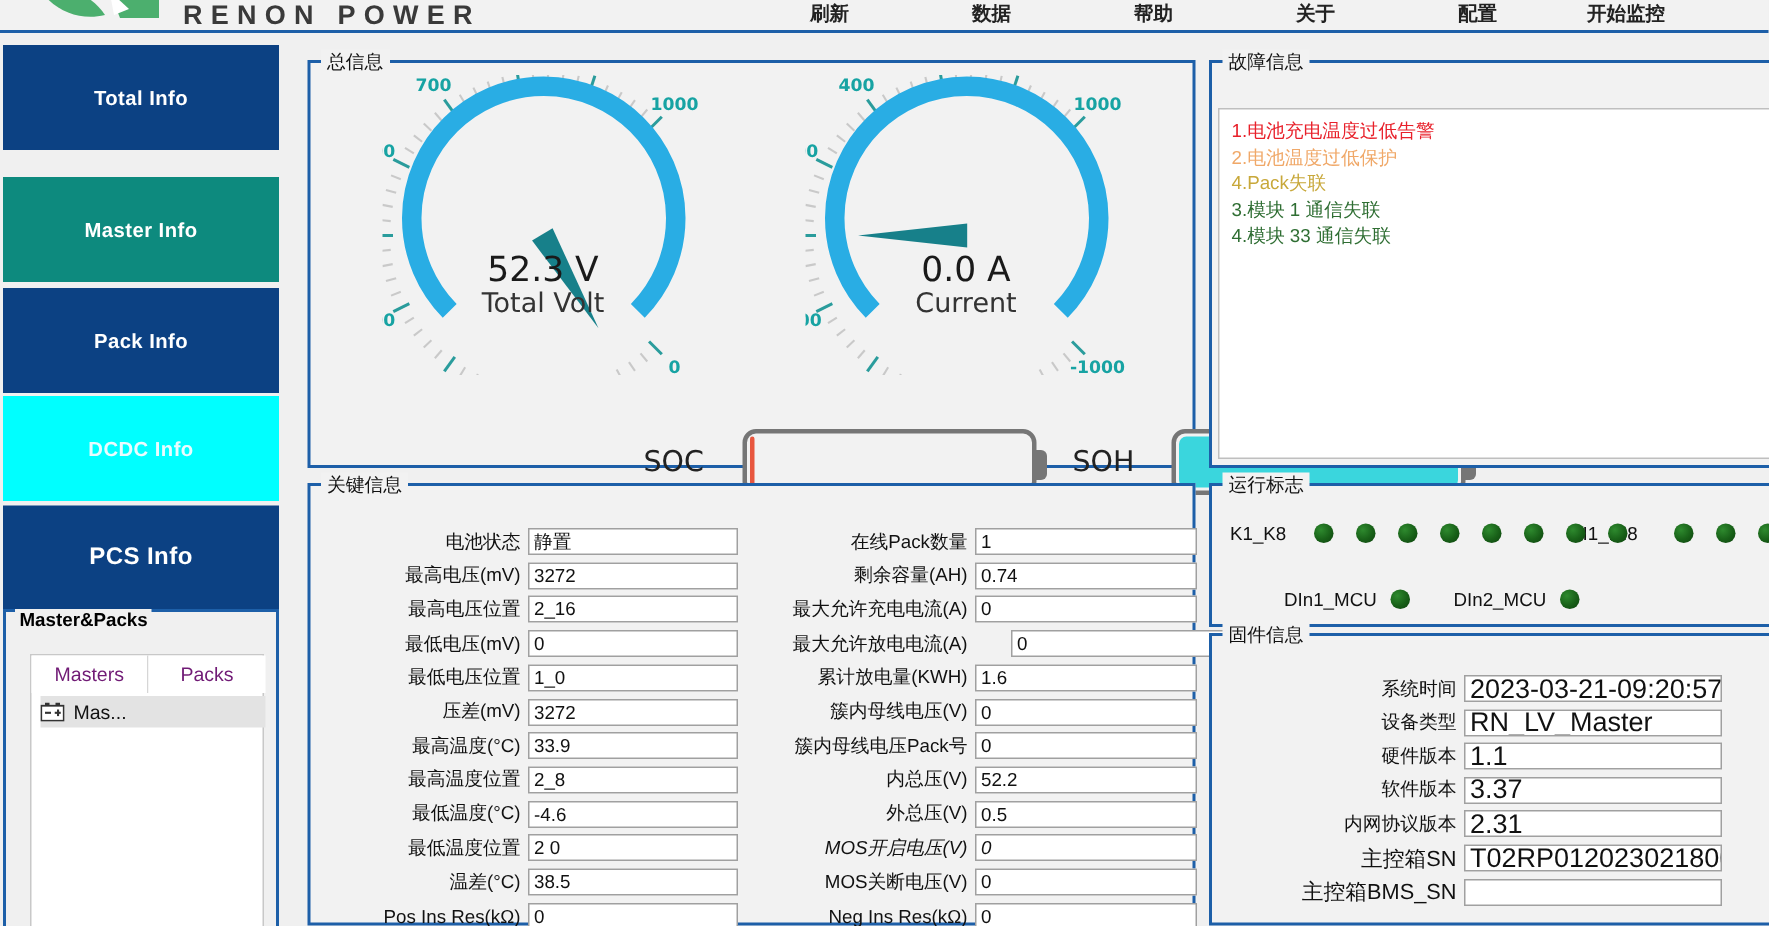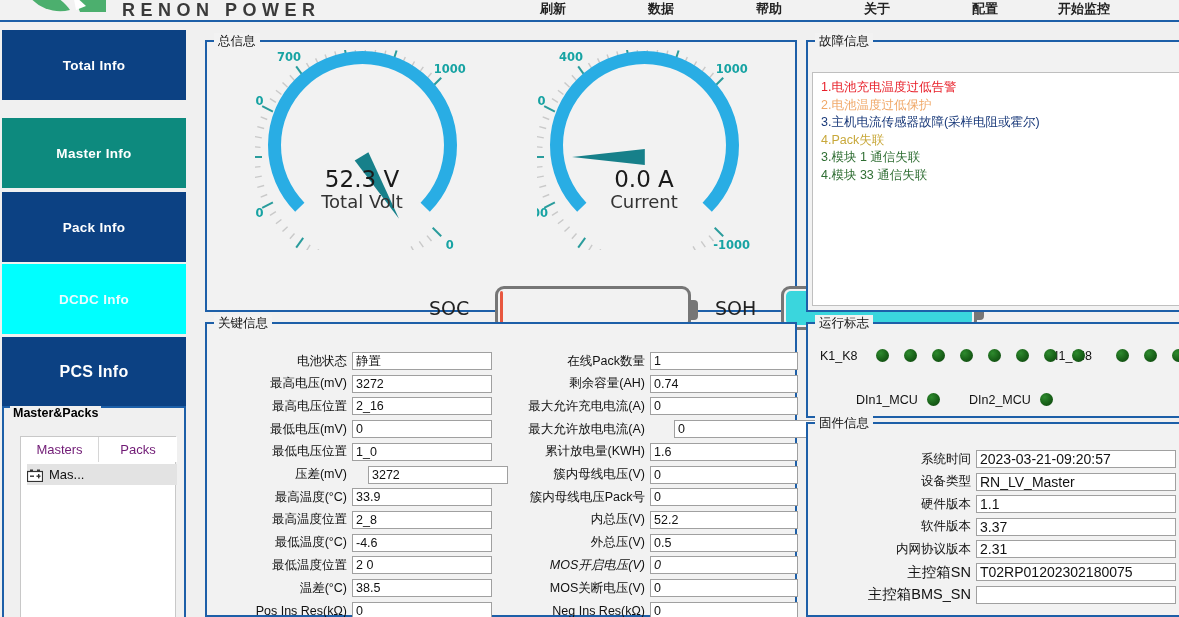--- a/index.html
+++ b/index.html
@@ -169,22 +169,22 @@
 
   
   #box-fw { left: 806px; top: 422px; width: 380px; height: 195px; }
   .fw-row { position: absolute; height: 18px; display: flex; align-items: center; }
   .fw-label {
     width: 128px; text-align: right; padding-right: 5px;
     font-size: 12.5px; color: #111; white-space: nowrap;
   }
   .fw-label.big { font-size: 14.5px; }
   .fw-input {
-    width: 200px; height: 18px; background: #fff;
-    border: 1px solid #a0a0a0; font-size: 14px; color: #111;
+    width: 172px; height: 18px; background: #fff;
+    border: 1px solid #a0a0a0; font-size: 18px; color: #111;
     display: flex; align-items: center; padding-left: 3px;
     overflow: hidden; white-space: nowrap;
   }
 </style>
 </head>
 <body>
 
 <div id="topbar">
   <div id="logo-wrap">
     <svg width="95" height="38" viewBox="0 0 95 38">
@@ -399,21 +399,20 @@
     <div class="batt-text">98.0%</div>
     <div class="batt-nub"></div>
   </div>
 </div>
 
 <div class="gbox" id="box-fault">
   <div class="gbox-title">故障信息</div>
   <div id="fault-list">
       <div class="fault-line" style="color: rgb(232, 32, 42);">1.电池充电温度过低告警</div>
       <div class="fault-line" style="color: rgb(240, 168, 104);">2.电池温度过低保护</div>
-      <div class="fault-line" style="color: rgb(26, 58, 122);">3.主机电流传感器故障(采样电阻或霍尔)</div>
       <div class="fault-line" style="color: rgb(200, 168, 58);">4.Pack失联</div>
       <div class="fault-line" style="color: rgb(47, 110, 51);">3.模块 1 通信失联</div>
       <div class="fault-line" style="color: rgb(47, 110, 51);">4.模块 33 通信失联</div>
     </div>
 </div>
 
 <div class="gbox" id="box-key">
   <div class="gbox-title">关键信息</div>
   <div id="key-left" class="col-left">
       <div class="field-row" style="left: 5px; top: 28px;">
@@ -429,21 +428,21 @@
         <div class="field-input">2_16</div>
       </div>
       <div class="field-row" style="left: 5px; top: 96.1px;">
         <div class="field-label">最低电压(mV)</div>
         <div class="field-input">0</div>
       </div>
       <div class="field-row" style="left: 5px; top: 118.8px;">
         <div class="field-label">最低电压位置</div>
         <div class="field-input">1_0</div>
       </div>
-      <div class="field-row" style="left: 5px; top: 141.5px; gap: 16px;">
+      <div class="field-row" style="left: 5px; top: 141.5px;">
         <div class="field-label">压差(mV)</div>
         <div class="field-input">3272</div>
       </div>
       <div class="field-row" style="left: 5px; top: 164.2px;">
         <div class="field-label">最高温度(°C)</div>
         <div class="field-input">33.9</div>
       </div>
       <div class="field-row" style="left: 5px; top: 186.9px;">
         <div class="field-label">最高温度位置</div>
         <div class="field-input">2_8</div>

